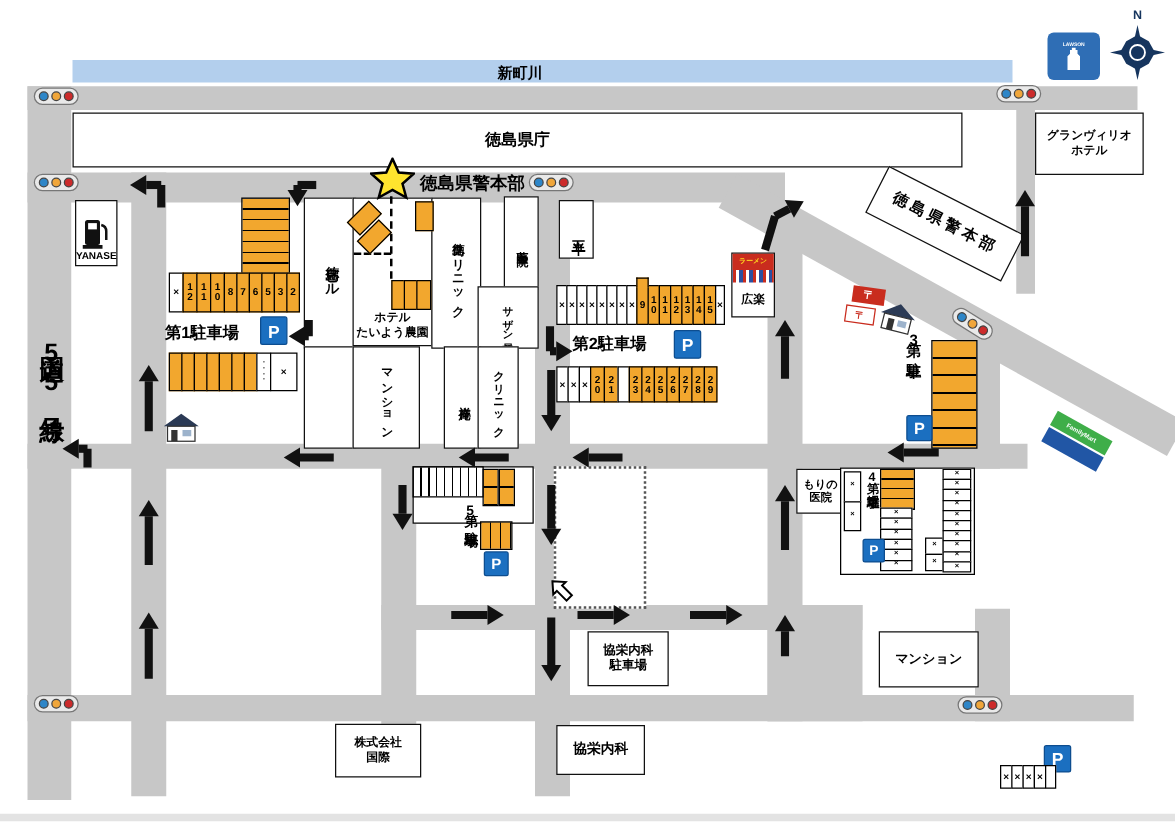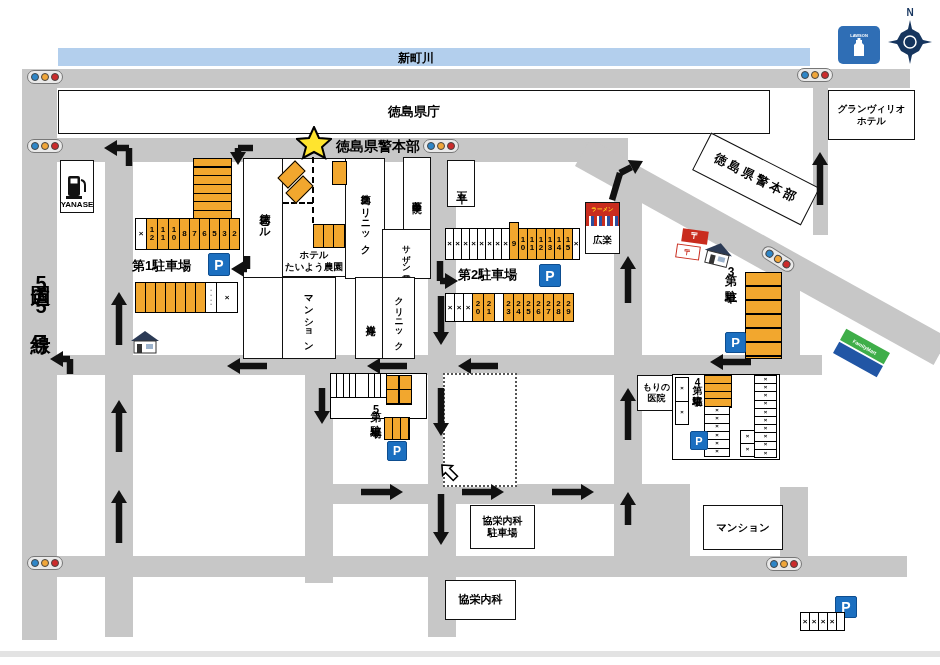--- a/index.html
+++ b/index.html
@@ -388,20 +388,24 @@
       <span>駐車場</span>
   </div>
   <div class="bldg" style="left:445px;top:580px;width:69px;height:38px;font-size:11px;">
       <span>協栄内科</span>
     </div>
 
   <div class="bldg" style="left:703px;top:505px;width:78px;height:43px;font-size:10.5px;">
       <span>マンション</span>
     </div>
 
+  <div class="bldg" style="left:268px;top:579px;width:67px;height:41px;font-size:9.5px;flex-direction:column;">
+    <span>株式会社</span>
+      <span>国際</span>
+  </div>
 
   <div class="p-badge" style="left:835px;top:596px;width:20px;height:20px;font-size:14px;">P</div>
   <div class="stall-row" style="left:800px;top:612px;height:19px;">
       <div class="stall sw" style="width: 8px;">
         <span style="display: block;">×</span>
       </div>
       <div class="stall sw" style="width: 8px;">
         <span style="display: block;">×</span>
       </div>
       <div class="stall sw" style="width: 8px;">

